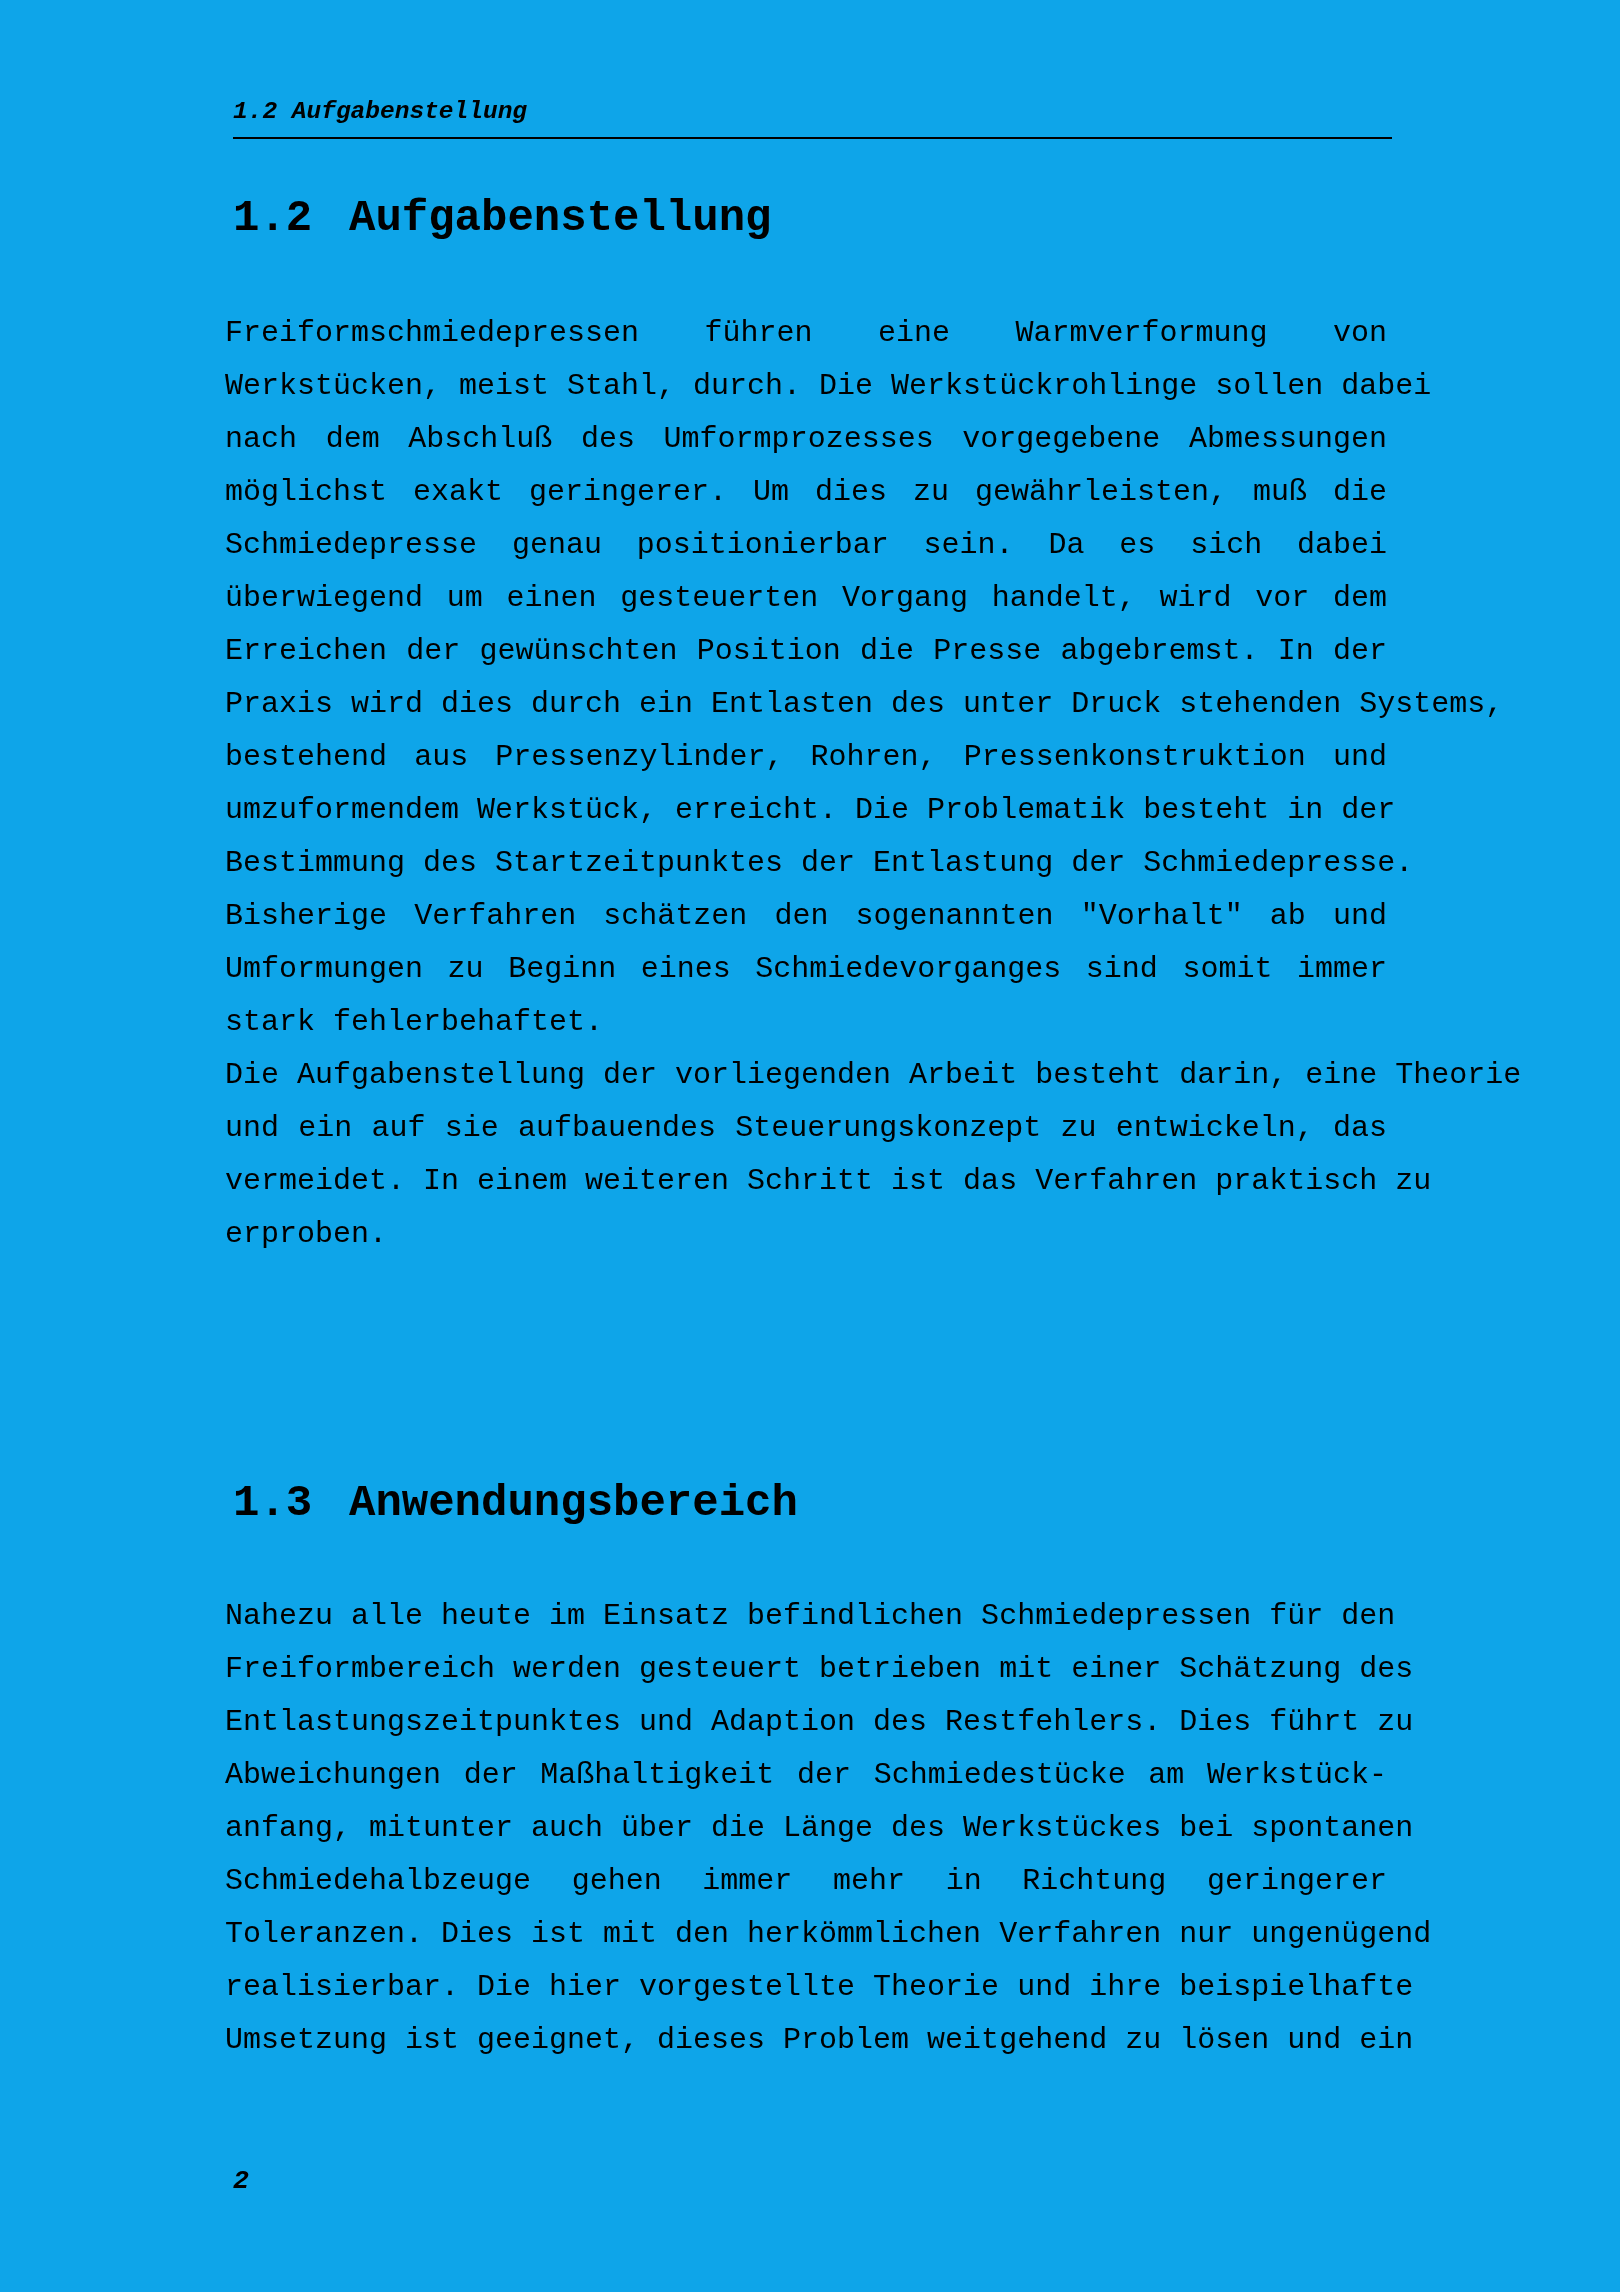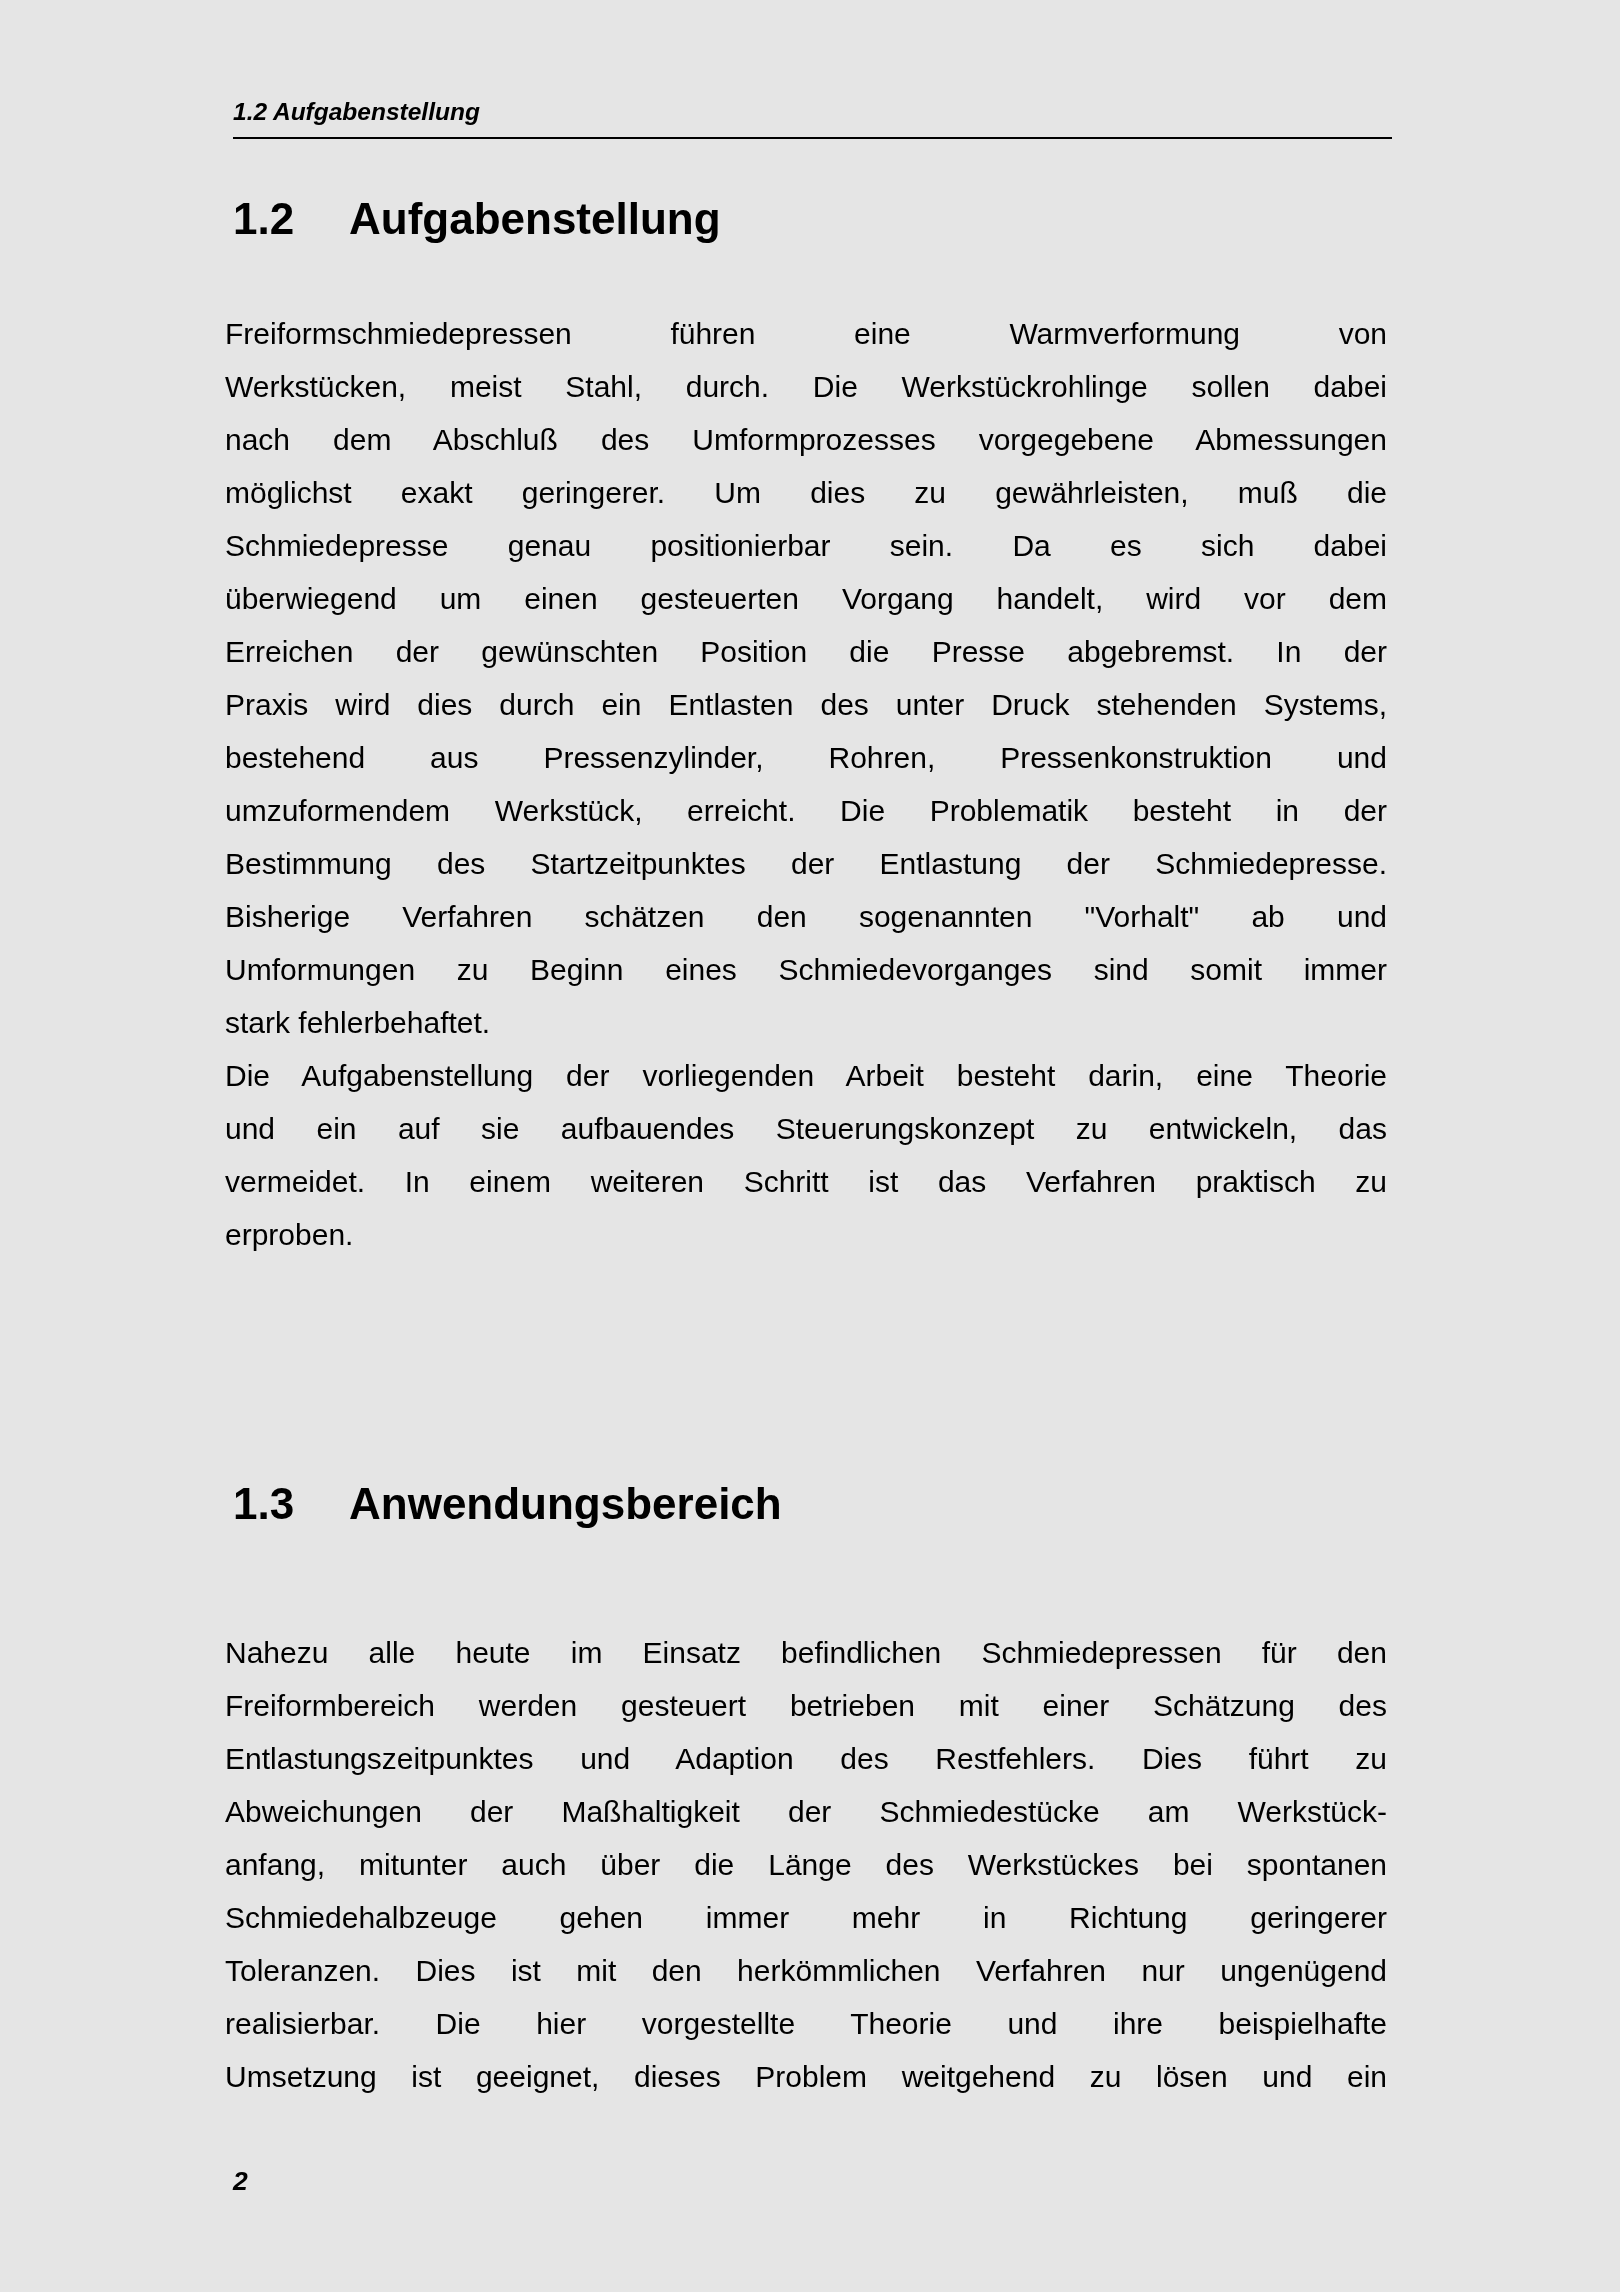--- a/index.html
+++ b/index.html
@@ -1,29 +1,29 @@
 <!DOCTYPE html>
 <html><head>
   <meta charset="utf-8">
   <style>
     html, body { margin: 0; padding: 0; background: #ffffff; }
     body { width: 1620px; height: 2293px; position: relative; overflow: hidden;
            font-family: "Liberation Sans", sans-serif; color: #000; }
-    .page { position: absolute; left: 0; top: 0; width: 1620px; height: 2293px; background: #e5e5e5; }
+    .page { position: absolute; left: 0; top: 0; width: 1620px; height: 2293px; background: #0ea5e9; font-family: Liberation Mono, monospace; }
     .running-header { position: absolute; left: 233px; top: 97px; font-size: 24.5px; font-weight: bold; font-style: italic; line-height: 29px; white-space: nowrap; }
     .header-rule { position: absolute; left: 233px; top: 137px; width: 1159px; height: 2px; background: #000; }
     .heading { position: absolute; left: 233px; font-size: 44px; font-weight: bold; line-height: 51px; white-space: nowrap; }
     .heading .num { display: inline-block; width: 116px; }
     .h-12 { top: 193px; }
     .h-13 { top: 1478px; }
     .body-text { position: absolute; left: 225px; width: 1162px; font-size: 30px; line-height: 53px; }
     .line { display: block; text-align: justify; text-align-last: justify; white-space: nowrap; height: 53px; }
     .line.last { text-align-last: left; }
     .b-12 { top: 307px; }
-    .b-13 { top: 1590px; margin-top: 36px; }
+    .b-13 { top: 1590px; }
     .page-number { position: absolute; left: 233px; top: 2166px; font-size: 26.5px; font-weight: bold; font-style: italic; line-height: 31px; }
   </style>
 </head>
 <body>
 
 <div class="page">
   <div class="running-header">1.2 Aufgabenstellung</div>
   <div class="header-rule"></div>
 
   <h1 class="heading h-12" style="margin:0">

